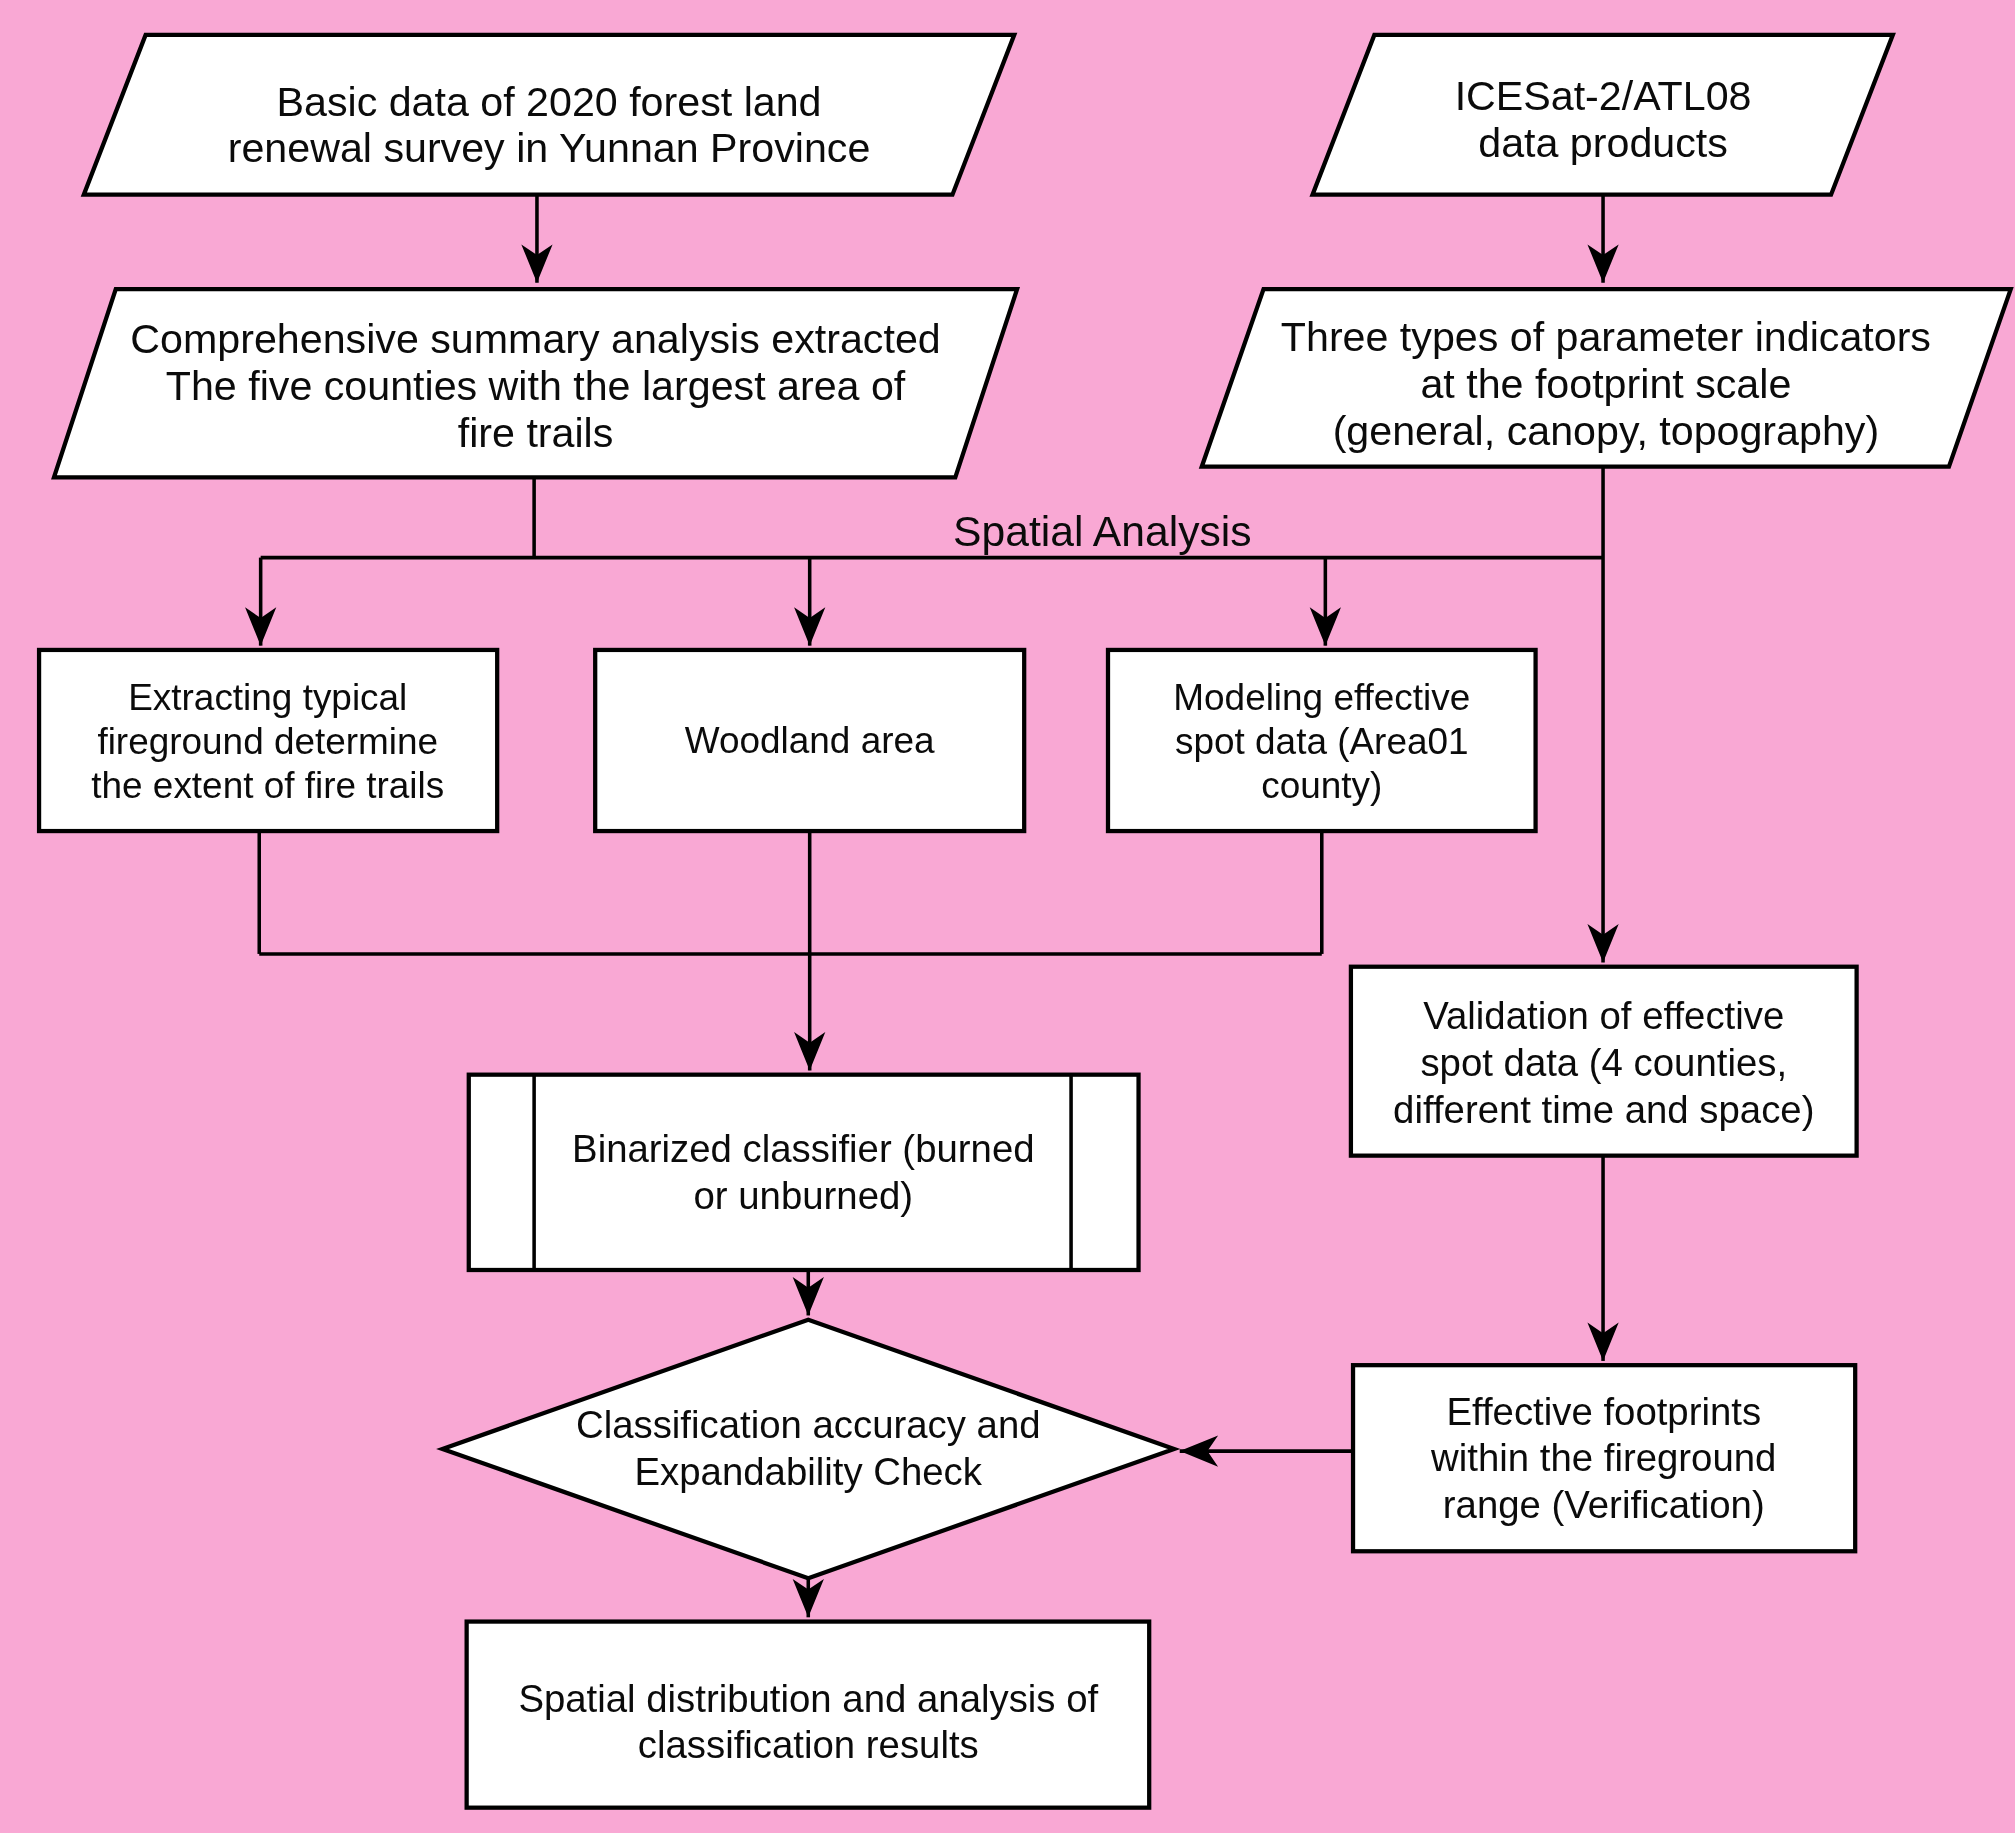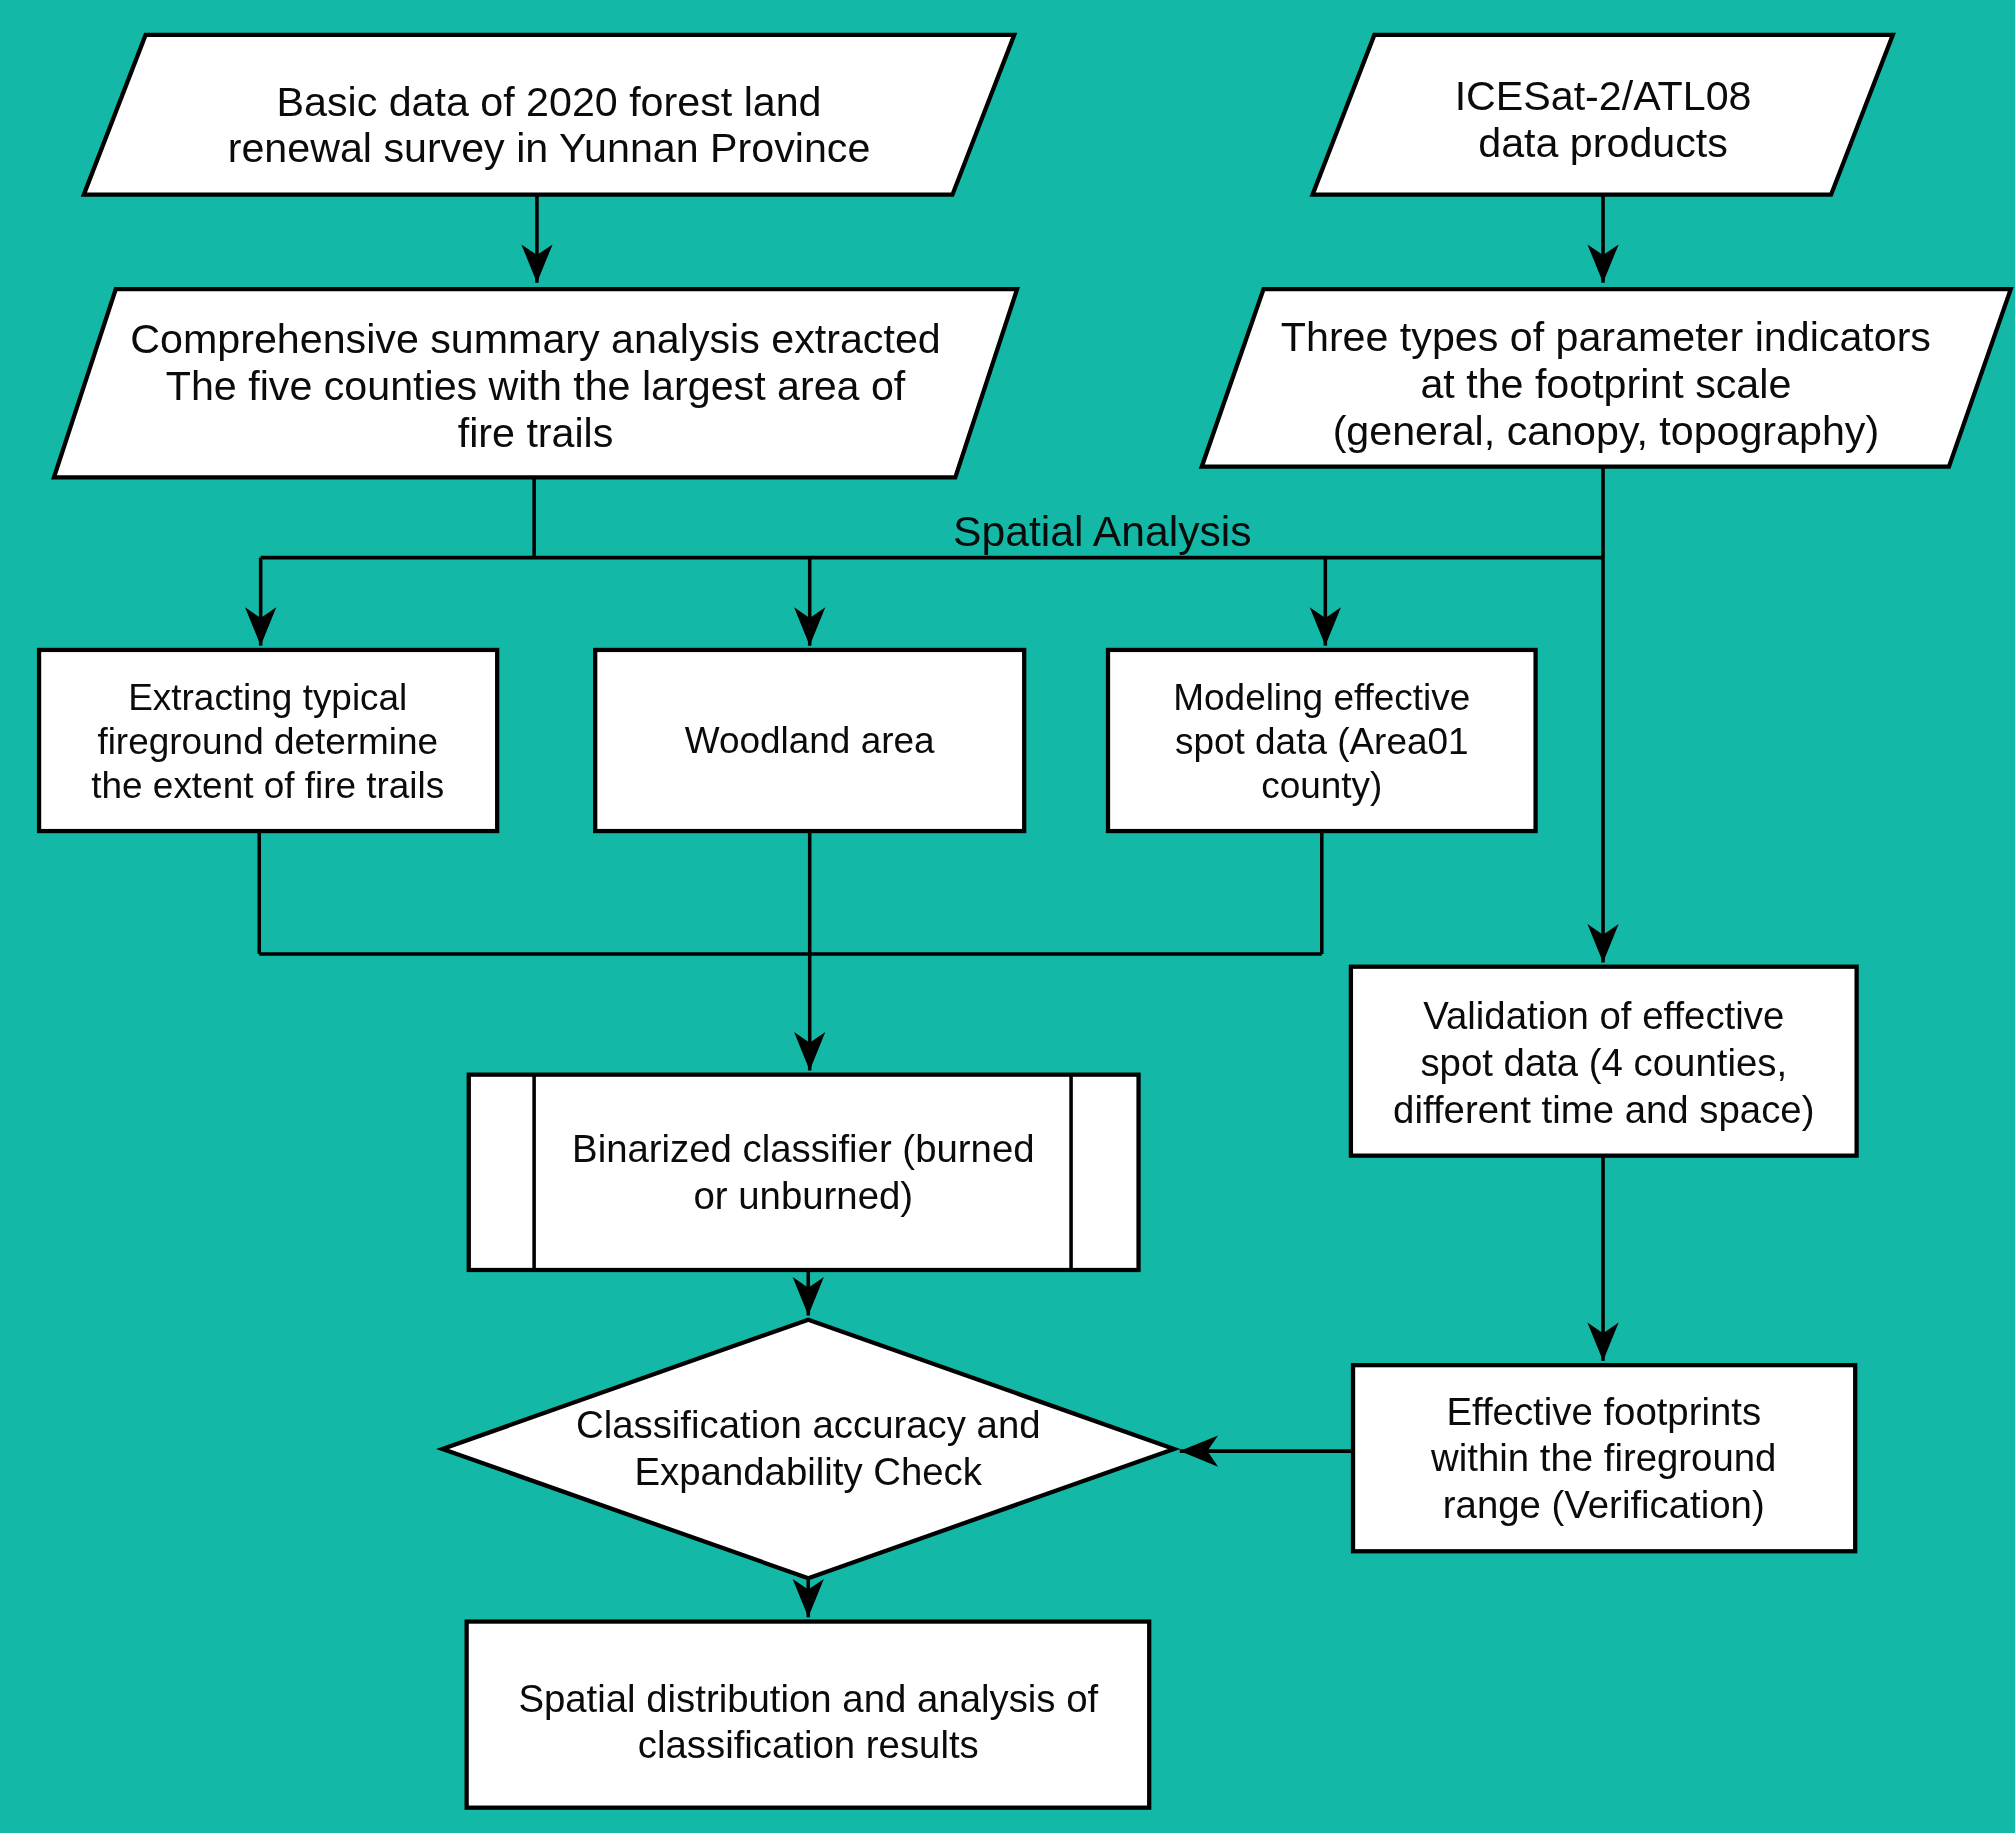--- a/index.html
+++ b/index.html
@@ -1,16 +1,16 @@
 <!DOCTYPE html>
 <html style="font-size:11.4px"><head>
 <meta charset="utf-8">
 <style>
   html,body{margin:0;padding:0;background:#ffffff;}
-  .page{width:2015px;height:1834px;background:#14b8a6;position:relative;}
+  .page{width:2015px;height:1834px;background:#f9a8d4;position:relative;}
   svg{display:block;}
   .edge{fill:none;stroke:#000000;stroke-width:5;}
   .shape{fill:#ffffff;stroke:#000000;stroke-width:6;}
   .innerbar{stroke:#000000;stroke-width:5;}
   text{font-family:"Liberation Sans","DejaVu Sans",sans-serif;fill:#0b0b0b;
        text-anchor:middle;dominant-baseline:central;}
 </style>
 </head>
 <body>
 

